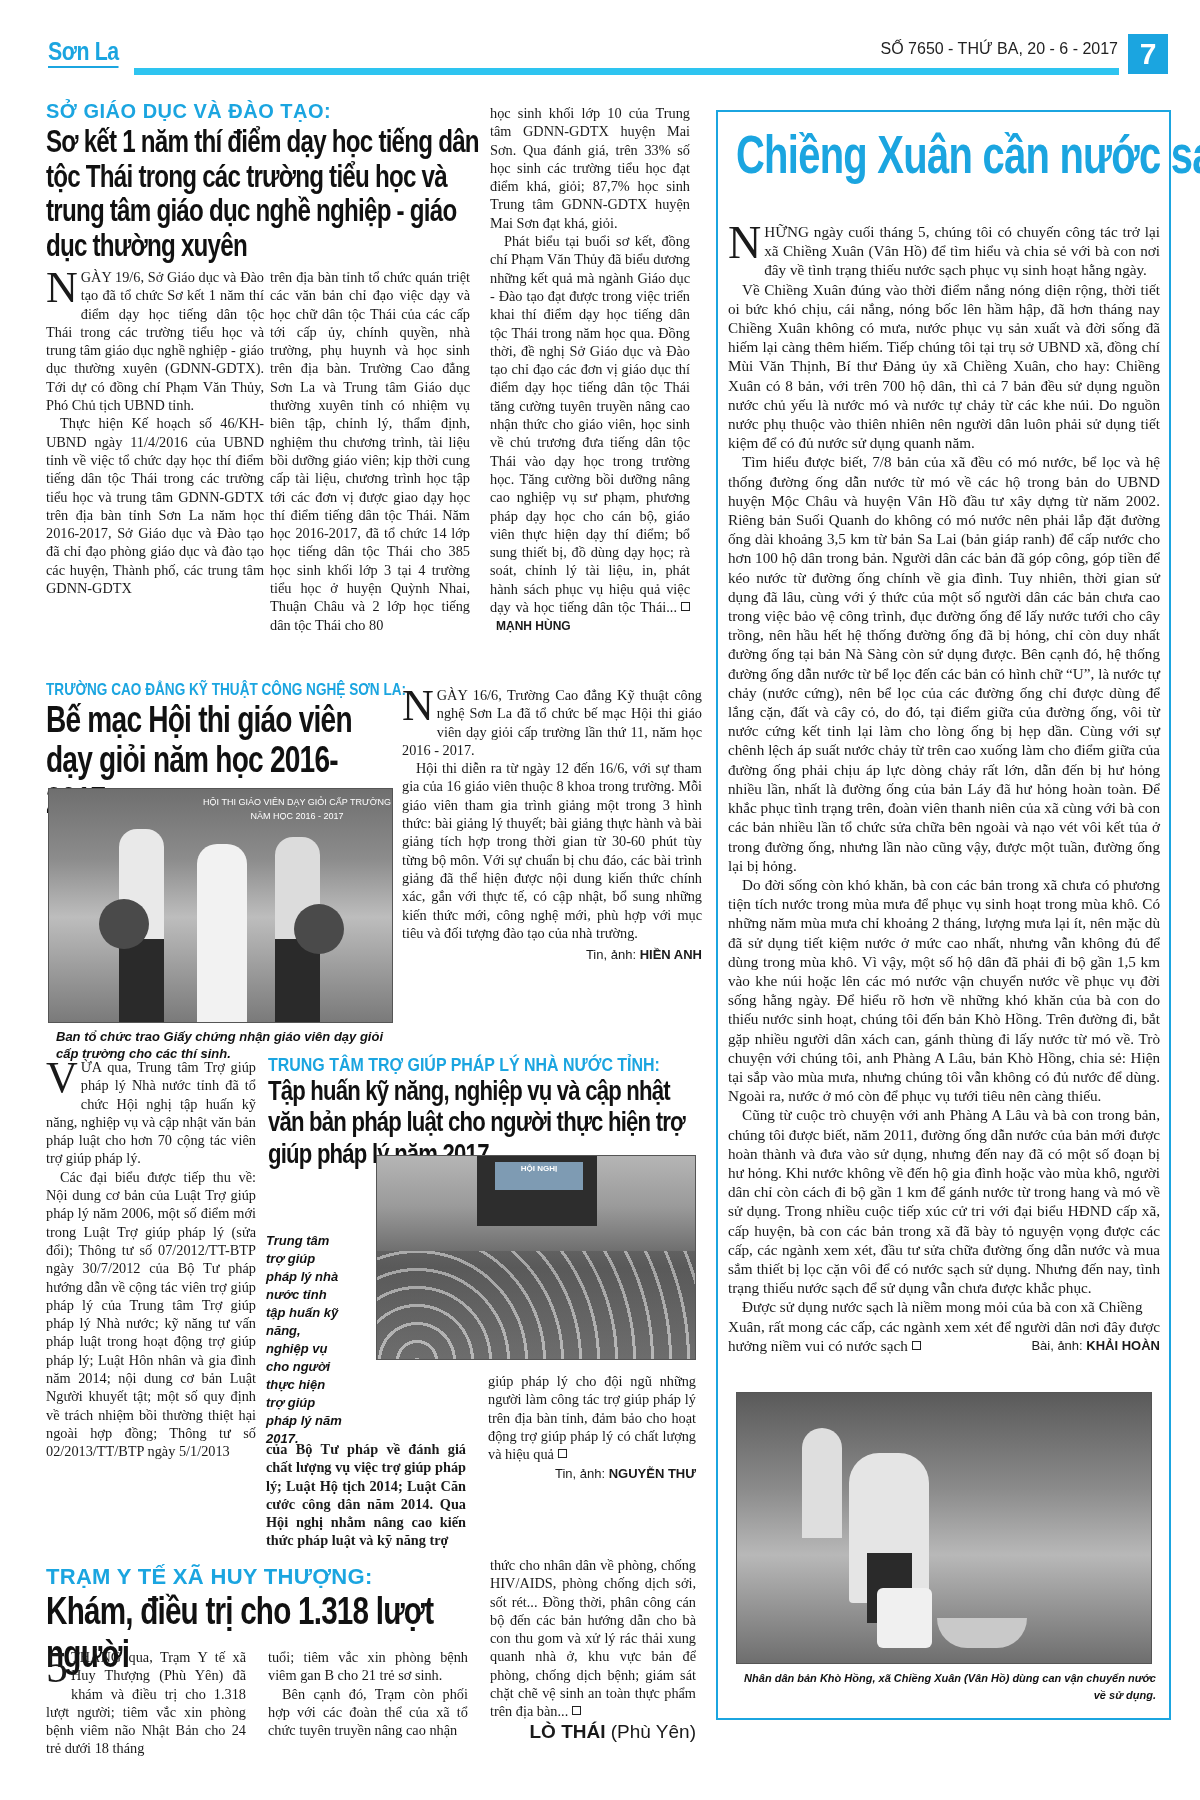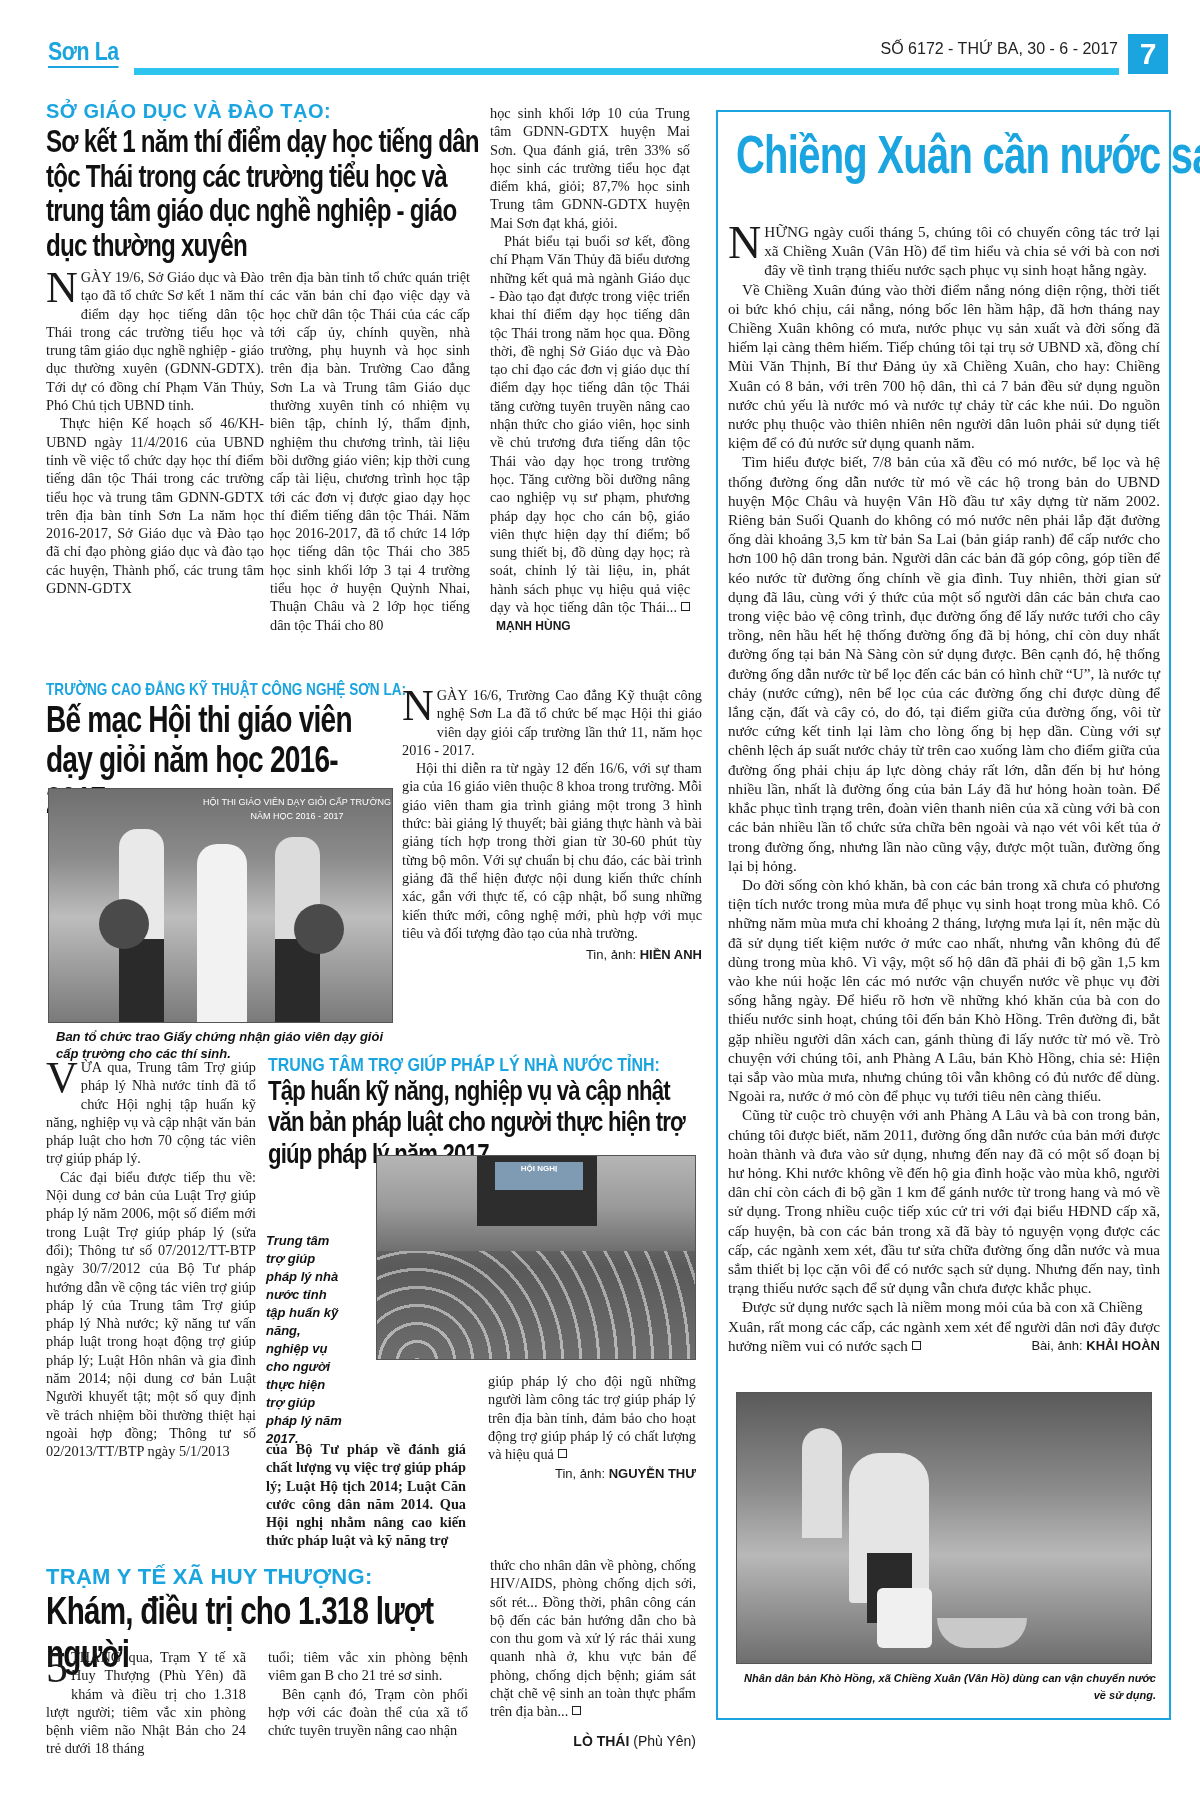--- a/index.html
+++ b/index.html
@@ -30,21 +30,21 @@
   .photo { background: #888; overflow: hidden; border: 1px solid #555; }
 
   
   #cx-box { left: 716px; top: 110px; width: 455px; height: 1610px; border: 2px solid #1ba5e0; }
 </style>
 </head>
 <body>
 
 <div class="abs" id="masthead-brand">Sơn La</div>
 <div class="abs" id="masthead-rule"></div>
-<div class="abs" id="masthead-date">SỐ 6172 - THỨ BA, 30 - 6 - 2017</div>
+<div class="abs" id="masthead-date">SỐ 7650 - THỨ BA, 20 - 6 - 2017</div>
 <div class="abs" id="page-num">7</div>
 
 <div class="abs kicker" style="left:46px;top:100px;font-size:20px;letter-spacing:0.5px;">SỞ GIÁO DỤC VÀ ĐÀO TẠO:</div>
 <div class="abs headline" style="left:46px;top:125px;width:560px;font-size:31px;transform:scaleX(0.78);">Sơ kết 1 năm thí điểm dạy học tiếng dân tộc Thái trong các trường tiểu học và trung tâm giáo dục nghề nghiệp - giáo dục thường xuyên</div>
 
 <div class="abs col" style="left:46px;top:268px;width:218px;">
   <p class="lead"><span class="dropcap">N</span><span>GÀY 19/6, Sở Giáo dục và Đào tạo đã tổ chức Sơ kết 1 năm thí điểm dạy học tiếng dân tộc Thái trong các trường tiểu học và trung tâm giáo dục nghề nghiệp - giáo dục thường xuyên (GDNN-GDTX). Tới dự có đồng chí Phạm Văn Thủy, Phó Chủ tịch UBND tỉnh.</span></p>
   <p>Thực hiện Kế hoạch số 46/KH-UBND ngày 11/4/2016 của UBND tỉnh về việc tổ chức dạy học thí điểm tiếng dân tộc Thái trong các trường tiểu học và trung tâm GDNN-GDTX trên địa bàn tỉnh Sơn La năm học 2016-2017, Sở Giáo dục và Đào tạo đã chỉ đạo phòng giáo dục và đào tạo các huyện, Thành phố, các trung tâm GDNN-GDTX</p>
 </div>
 <div class="abs col" style="left:270px;top:268px;width:200px;">
@@ -107,21 +107,21 @@
 
 <div class="abs col" style="left:46px;top:1648px;width:200px;">
   <p class="lead"><span class="dropcap">5</span><span>THÁNG qua, Trạm Y tế xã Huy Thượng (Phù Yên) đã khám và điều trị cho 1.318 lượt người; tiêm vắc xin phòng bệnh viêm não Nhật Bản cho 24 trẻ dưới 18 tháng</span></p>
 </div>
 <div class="abs col" style="left:268px;top:1648px;width:200px;">
   <p class="lead">tuổi; tiêm vắc xin phòng bệnh viêm gan B cho 21 trẻ sơ sinh.</p>
   <p>Bên cạnh đó, Trạm còn phối hợp với các đoàn thể của xã tổ chức tuyên truyền nâng cao nhận</p>
 </div>
 <div class="abs col" style="left:490px;top:1556px;width:206px;">
   <p class="lead"><span>thức cho nhân dân về phòng, chống HIV/AIDS, phòng chống dịch sởi, sốt rét... Đồng thời, phân công cán bộ đến các bản hướng dẫn cho bà con thu gom và xử lý rác thải xung quanh nhà ở, khu vực bản để phòng, chống dịch bệnh; giám sát chặt chẽ vệ sinh an toàn thực phẩm trên địa bàn...</span><span class="endmark"></span></p>
-  <div class="byline" style="margin-top:11px;font-size:14px;"><b>LÒ THÁI</b> <span>(Phù Yên)</span></div>
+  <div class="byline" style="margin-top:2px;font-size:19px;"><b>LÒ THÁI</b> <span>(Phù Yên)</span></div>
 </div>
 
 <div class="abs" id="cx-box"></div>
 <div class="abs headline blue" style="left:736px;top:124px;width:540px;font-size:54px;color:#1ba5e0;transform:scaleX(0.74);letter-spacing:-1px;white-space:nowrap;">Chiềng Xuân cần nước sạch</div>
 
 <div class="abs col" style="left:728px;top:222px;width:432px;font-size:15.2px;line-height:19.2px;">
   <p class="lead"><span class="dropcap" style="font-size:46px;line-height:38px;">N</span><span>HỮNG ngày cuối tháng 5, chúng tôi có chuyến công tác trở lại xã Chiềng Xuân (Vân Hồ) để tìm hiểu và chia sẻ với bà con nơi đây về tình trạng thiếu nước sạch phục vụ sinh hoạt hằng ngày.</span></p>
   <p>Về Chiềng Xuân đúng vào thời điểm nắng nóng diện rộng, thời tiết oi bức khó chịu, cái nắng, nóng bốc lên hầm hập, đã hơn tháng nay Chiềng Xuân không có mưa, nước phục vụ sản xuất và đời sống đã hiếm lại càng thêm hiếm. Tiếp chúng tôi tại trụ sở UBND xã, đồng chí Mùi Văn Thịnh, Bí thư Đảng ủy xã Chiềng Xuân, cho hay: Chiềng Xuân có 8 bản, với trên 700 hộ dân, thì cả 7 bản đều sử dụng nguồn nước chủ yếu là nước mó và nước tự chảy từ các khe núi. Do nguồn nước phụ thuộc vào thiên nhiên nên người dân luôn phải sử dụng tiết kiệm để có đủ nước sử dụng quanh năm.</p>
   <p>Tìm hiểu được biết, 7/8 bản của xã đều có mó nước, bể lọc và hệ thống đường ống dẫn nước từ mó về các hộ trong bản do UBND huyện Mộc Châu và huyện Vân Hồ đầu tư xây dựng từ năm 2002. Riêng bản Suối Quanh do không có mó nước nên phải lắp đặt đường ống dài khoảng 3,5 km từ bản Sa Lai (bản giáp ranh) để cấp nước cho hơn 100 hộ dân trong bản. Người dân các bản đã góp công, góp tiền để kéo nước từ đường ống chính về gia đình. Tuy nhiên, thời gian sử dụng đã lâu, cùng với ý thức của một số người dân các bản chưa cao trong việc bảo vệ công trình, đục đường ống để lấy nước tưới cho cây trồng, nên hầu hết hệ thống đường ống đã bị hỏng, chỉ còn duy nhất đường ống tại bản Nà Sàng còn sử dụng được. Bên cạnh đó, hệ thống đường ống dẫn nước từ bể lọc đến các bản có hình chữ “U”, là nước tự chảy (nước cứng), nên bể lọc của các đường ống chỉ được dùng để lắng cặn, đất và cây cỏ, do đó, tại điểm giữa của đường ống, vôi từ nước cứng kết tinh lại làm cho lòng ống bị hẹp dần. Cùng với sự chênh lệch áp suất nước chảy từ trên cao xuống làm cho điểm giữa của đường ống phải chịu áp lực dòng chảy rất lớn, dẫn đến bị hư hỏng nhiều lần, nhất là đường ống của bản Láy đã hư hỏng hoàn toàn. Để khắc phục tình trạng trên, đoàn viên thanh niên của xã cùng với bà con các bản nhiều lần tổ chức sửa chữa bên ngoài và nạo vét vôi kết tủa ở trong đường ống, nhưng lần nào cũng vậy, được một tuần, đường ống lại bị hỏng.</p>
   <p>Do đời sống còn khó khăn, bà con các bản trong xã chưa có phương tiện tích nước trong mùa mưa để phục vụ sinh hoạt trong mùa khô. Có những năm mùa mưa chỉ khoảng 2 tháng, lượng mưa lại ít, nên mặc dù đã sử dụng tiết kiệm nước ở mức cao nhất, nhưng vẫn không đủ để dùng trong mùa khô. Vì vậy, một số hộ dân đã phải đi bộ gần 1,5 km vào khe núi hoặc lên các mó nước vận chuyển nước về phục vụ đời sống hằng ngày. Để hiểu rõ hơn về những khó khăn của bà con do thiếu nước sinh hoạt, chúng tôi đến bản Khò Hồng. Trên đường đi, bắt gặp nhiều người dân xách can, gánh thùng đi lấy nước từ mó về. Trò chuyện với chúng tôi, anh Phàng A Lâu, bản Khò Hồng, chia sẻ: Hiện tại sắp vào mùa mưa, nhưng chúng tôi vẫn không có đủ nước để dùng. Ngoài ra, nước ở mó còn để phục vụ tưới tiêu nên càng thiếu.</p>

